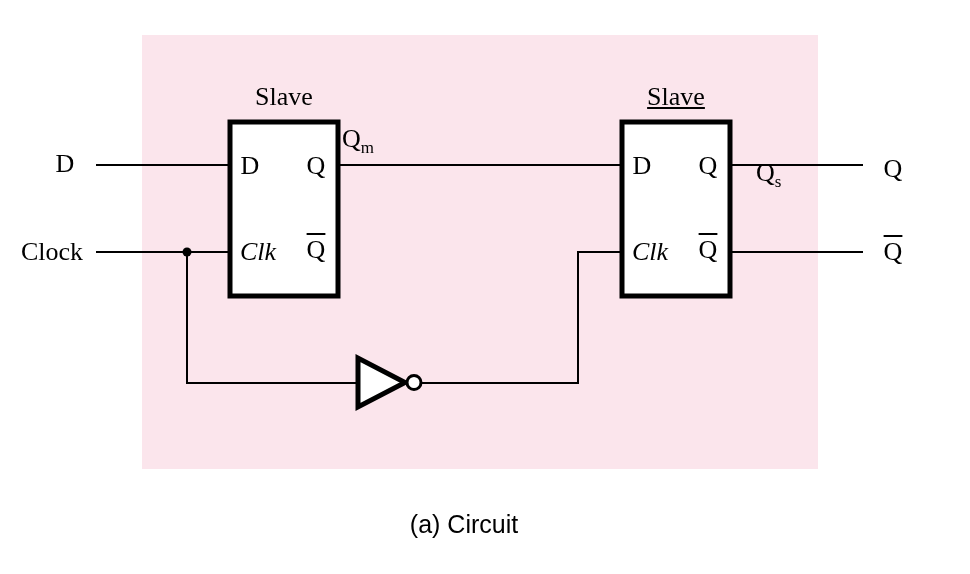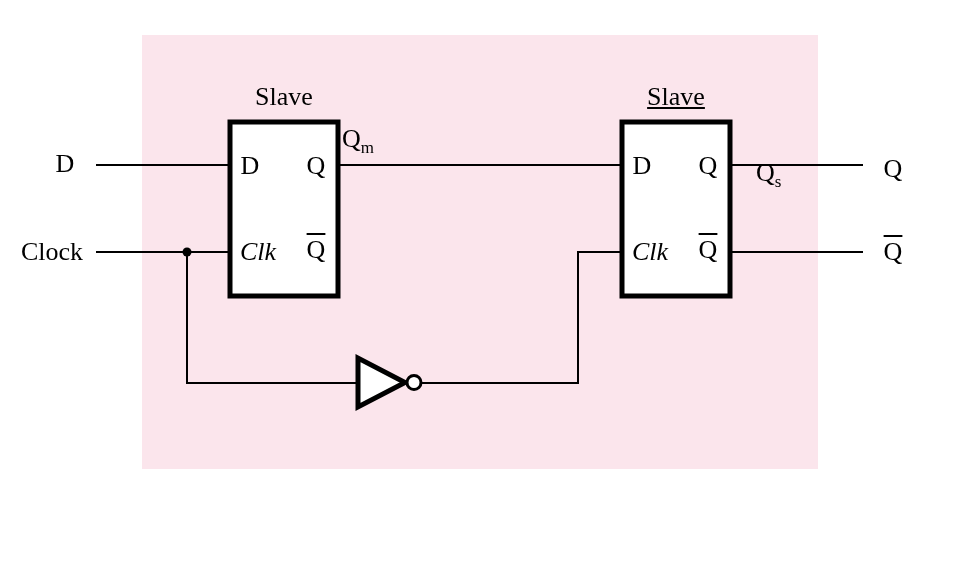--- a/index.html
+++ b/index.html
@@ -100,14 +100,15 @@
   <div class="netlabel" style="left:342px; top:126px;">
     <span>Q</span><sub>m</sub>
   </div>
   <div class="netlabel" style="left:756px; top:126px;margin-top:34px;">
     <span>Q</span><sub>s</sub>
   </div>
 
   <div class="lbl" style="left:893px; top:169px;">Q</div>
   <div class="lbl overline" style="left:893px; top:252px;">Q</div>
 
+  <div id="caption">(a) Circuit</div>
 
 </div>
 
 </body></html>

